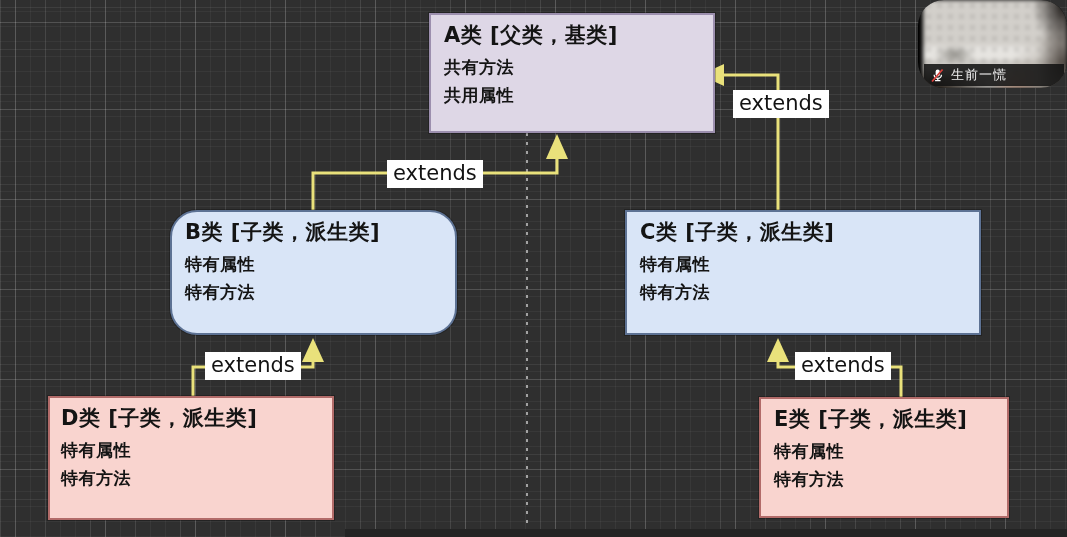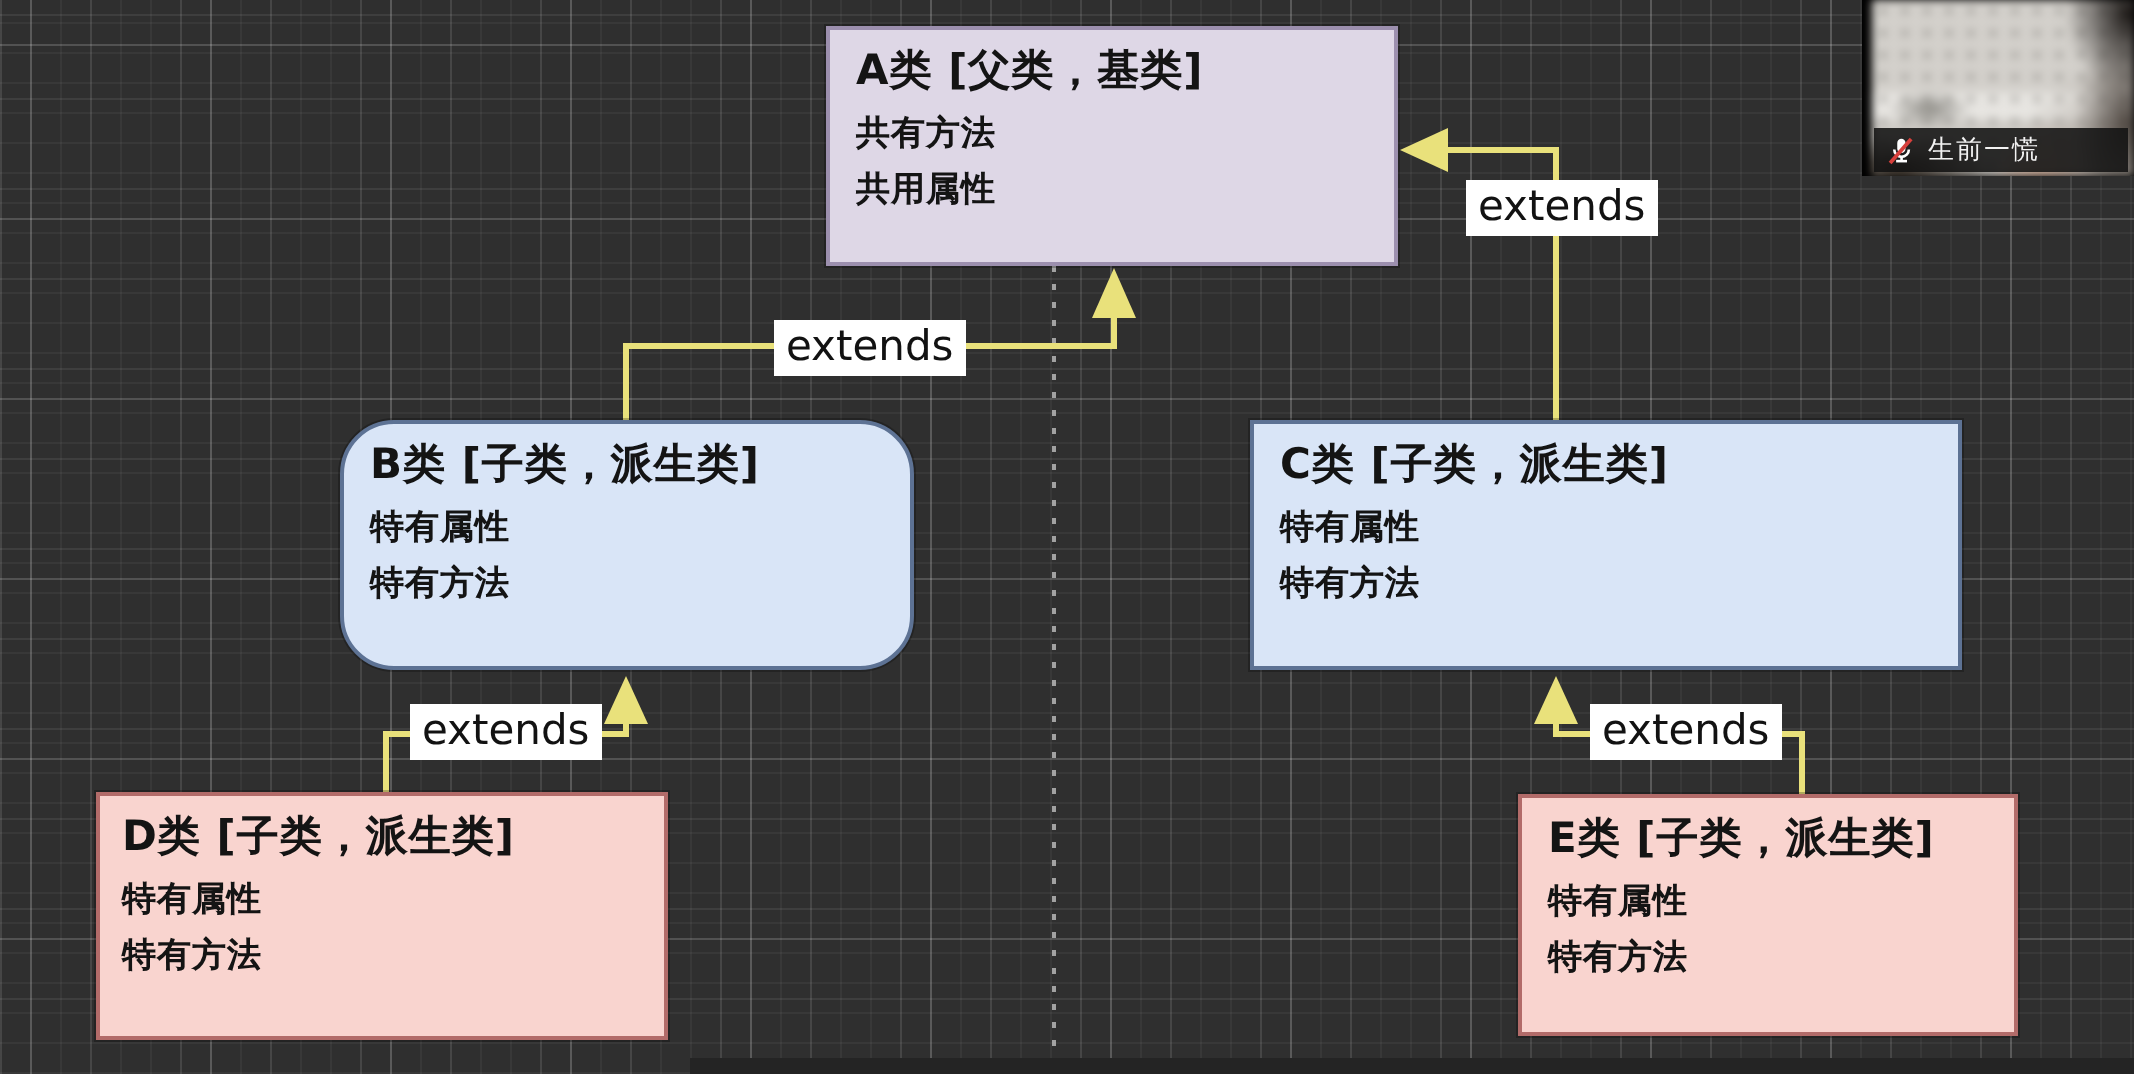--- a/index.html
+++ b/index.html
@@ -41,21 +41,21 @@
     position:absolute;background:#ffffff;color:#121212;
     font-size:21px;font-weight:400;padding:1px 6px 3px 6px;line-height:24px;
   }
   .label-ba{left:387px;top:160px;}
   .label-ca{left:733px;top:90px;}
   .label-db{left:205px;top:352px;}
   .label-ec{left:795px;top:352px;}
   
   .bottom-strip{position:absolute;left:345px;right:0;bottom:0;height:8px;background:#242424;}
   
-  .webcam{position:absolute;top:0;right:0;width:136px;height:88px;background:#000;overflow:hidden;}
+  .webcam{position:absolute;top:0;right:0;width:149px;height:88px;background:#000;overflow:hidden;border-radius:26px;}
   .webcam-video{
     position:absolute;top:0;left:5px;right:0;bottom:0;
     background:
       radial-gradient(46px 52px at 98% 8%,  rgba(18,14,12,.96), rgba(18,14,12,0) 70%),
       radial-gradient(34px 70px at 97% 70%, rgba(60,52,46,.85), rgba(60,52,46,0) 75%),
       radial-gradient(52px 60px at 86% 92%, rgba(178,172,165,.95), rgba(178,172,165,0) 78%),
       radial-gradient(40px 38px at 68% 104%,rgba(233,178,148,.95), rgba(233,178,148,0) 75%),
       radial-gradient(60px 20px at 10% 96%, rgba(40,30,20,.9),  rgba(40,30,20,0) 80%),
       radial-gradient(26px 12px at 22% 62%, rgba(120,118,112,.8), rgba(120,118,112,0) 80%),
       radial-gradient(rgba(130,128,124,.5) 1.5px, transparent 2.4px),
@@ -91,21 +91,21 @@
       <g>
         <path class="arrow-line" d="M193,396 L193,367 L313,367 L313,356" stroke="#e9e17b"></path>
         <polygon class="arrow-head" points="313,338 302,362 324,362" fill="#e9e17b"></polygon>
       </g>
       <g>
         <path class="arrow-line" d="M901,397 L901,367 L778,367 L778,356" stroke="#e9e17b"></path>
         <polygon class="arrow-head" points="778,338 767,362 789,362" fill="#e9e17b"></polygon>
       </g>
     </svg>
 
-    <div class="class-box box-a" style="background: rgb(222, 215, 230); border-color: rgb(156, 143, 174);">
+    <div class="class-box box-a" style="background: rgb(222, 215, 230); border-color: rgb(156, 143, 174); margin-left: 16px;">
       <div class="box-title">A类 [父类，基类]</div>
       <div class="box-line">共有方法</div>
       <div class="box-line">共用属性</div>
     </div>
 
     <div class="class-box box-b" style="background: rgb(217, 229, 247); border-color: rgb(93, 114, 148);">
       <div class="box-title">B类 [子类，派生类]</div>
       <div class="box-line">特有属性</div>
       <div class="box-line">特有方法</div>
     </div>

